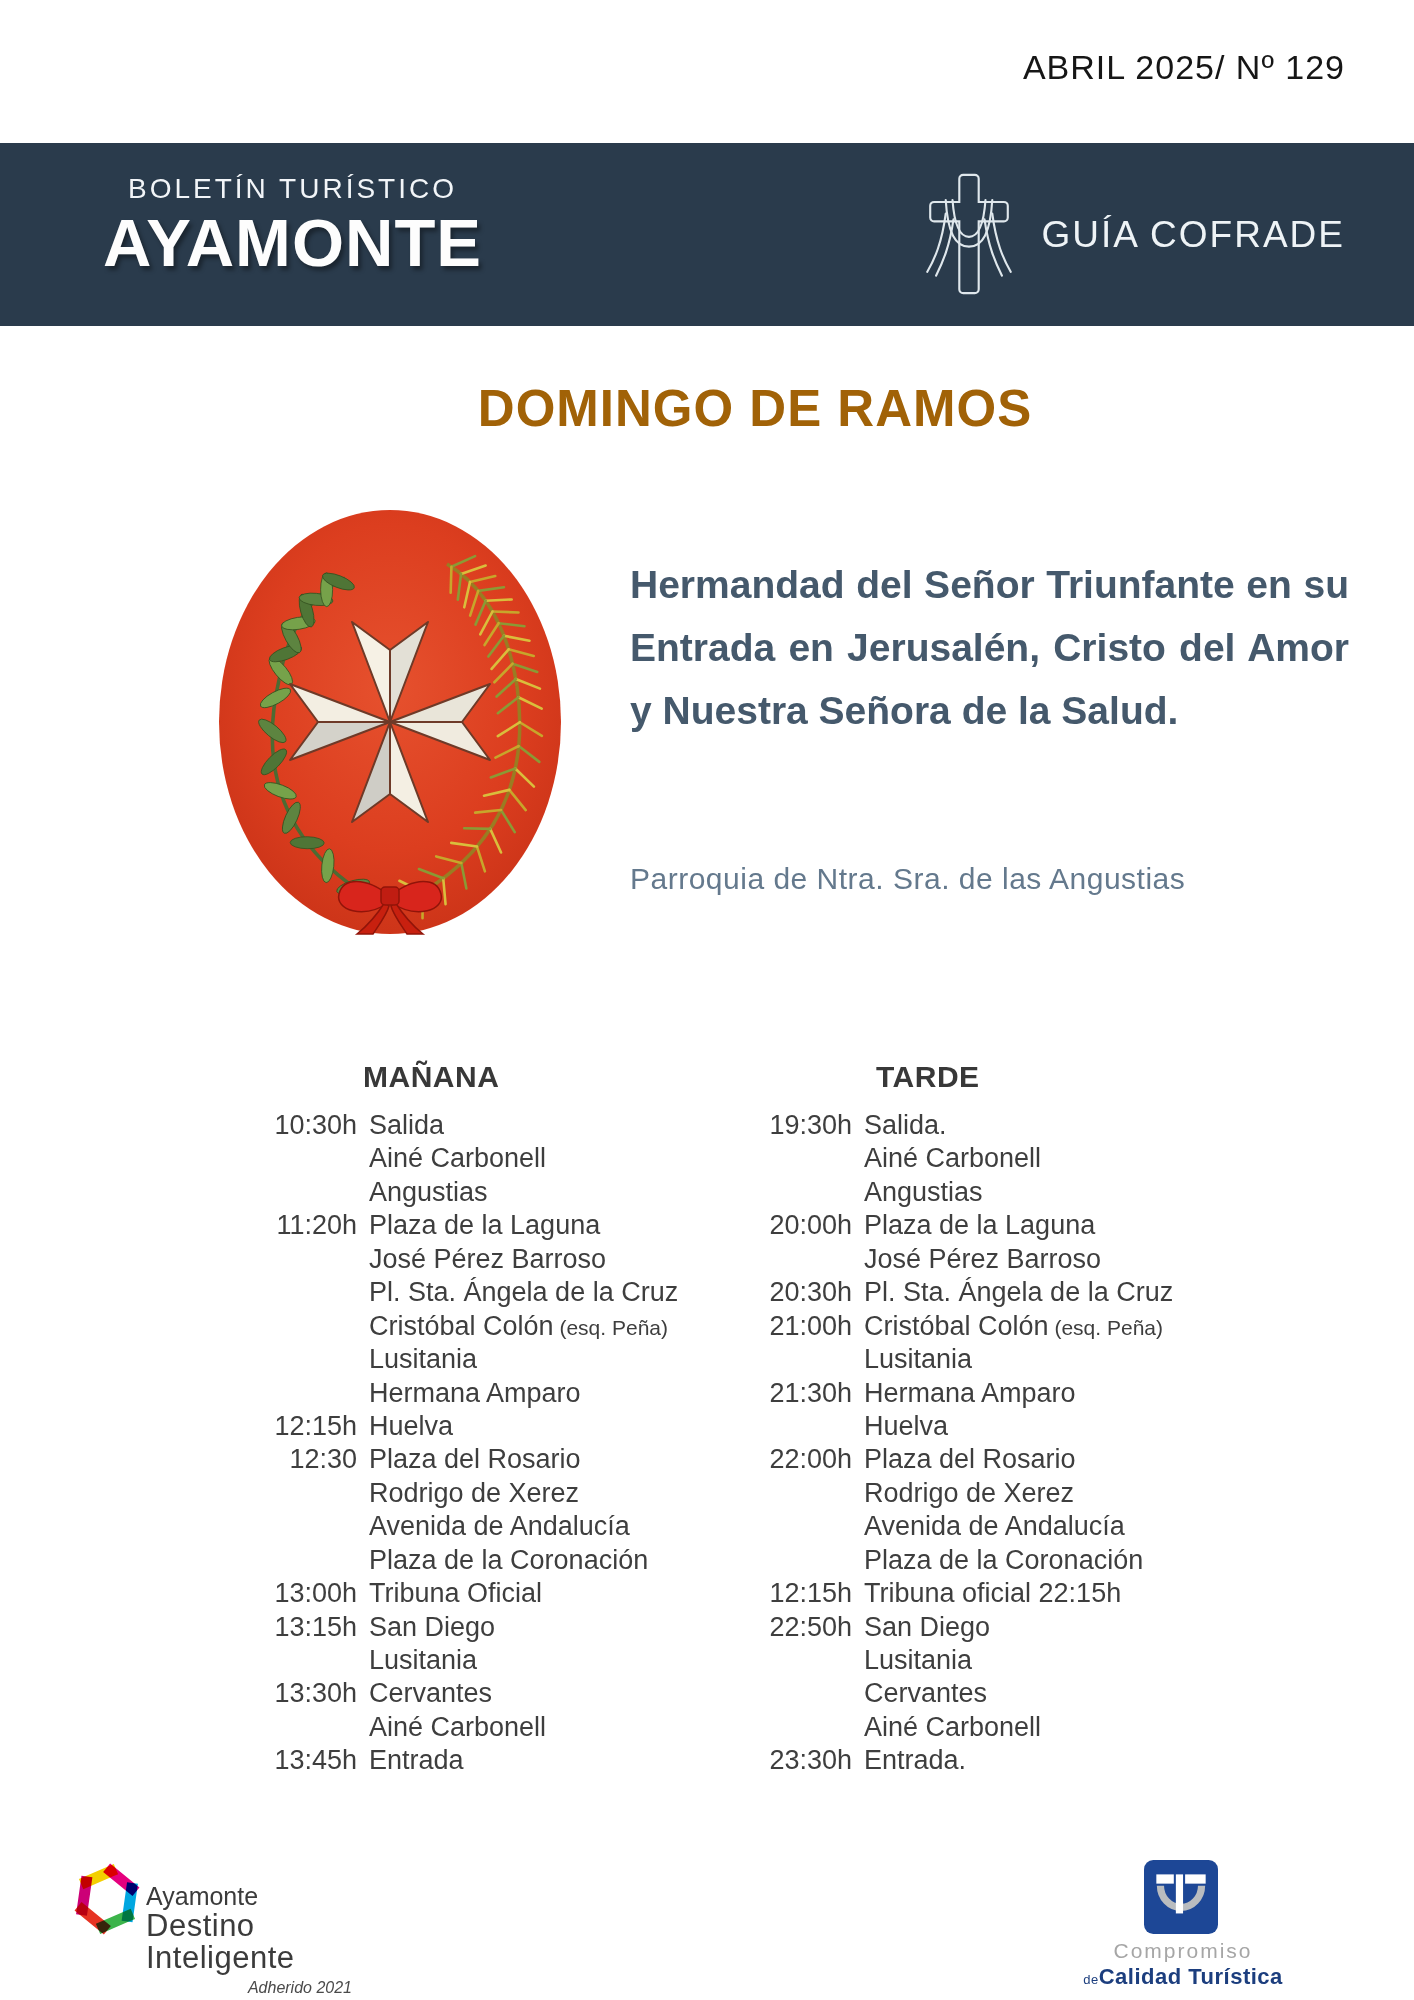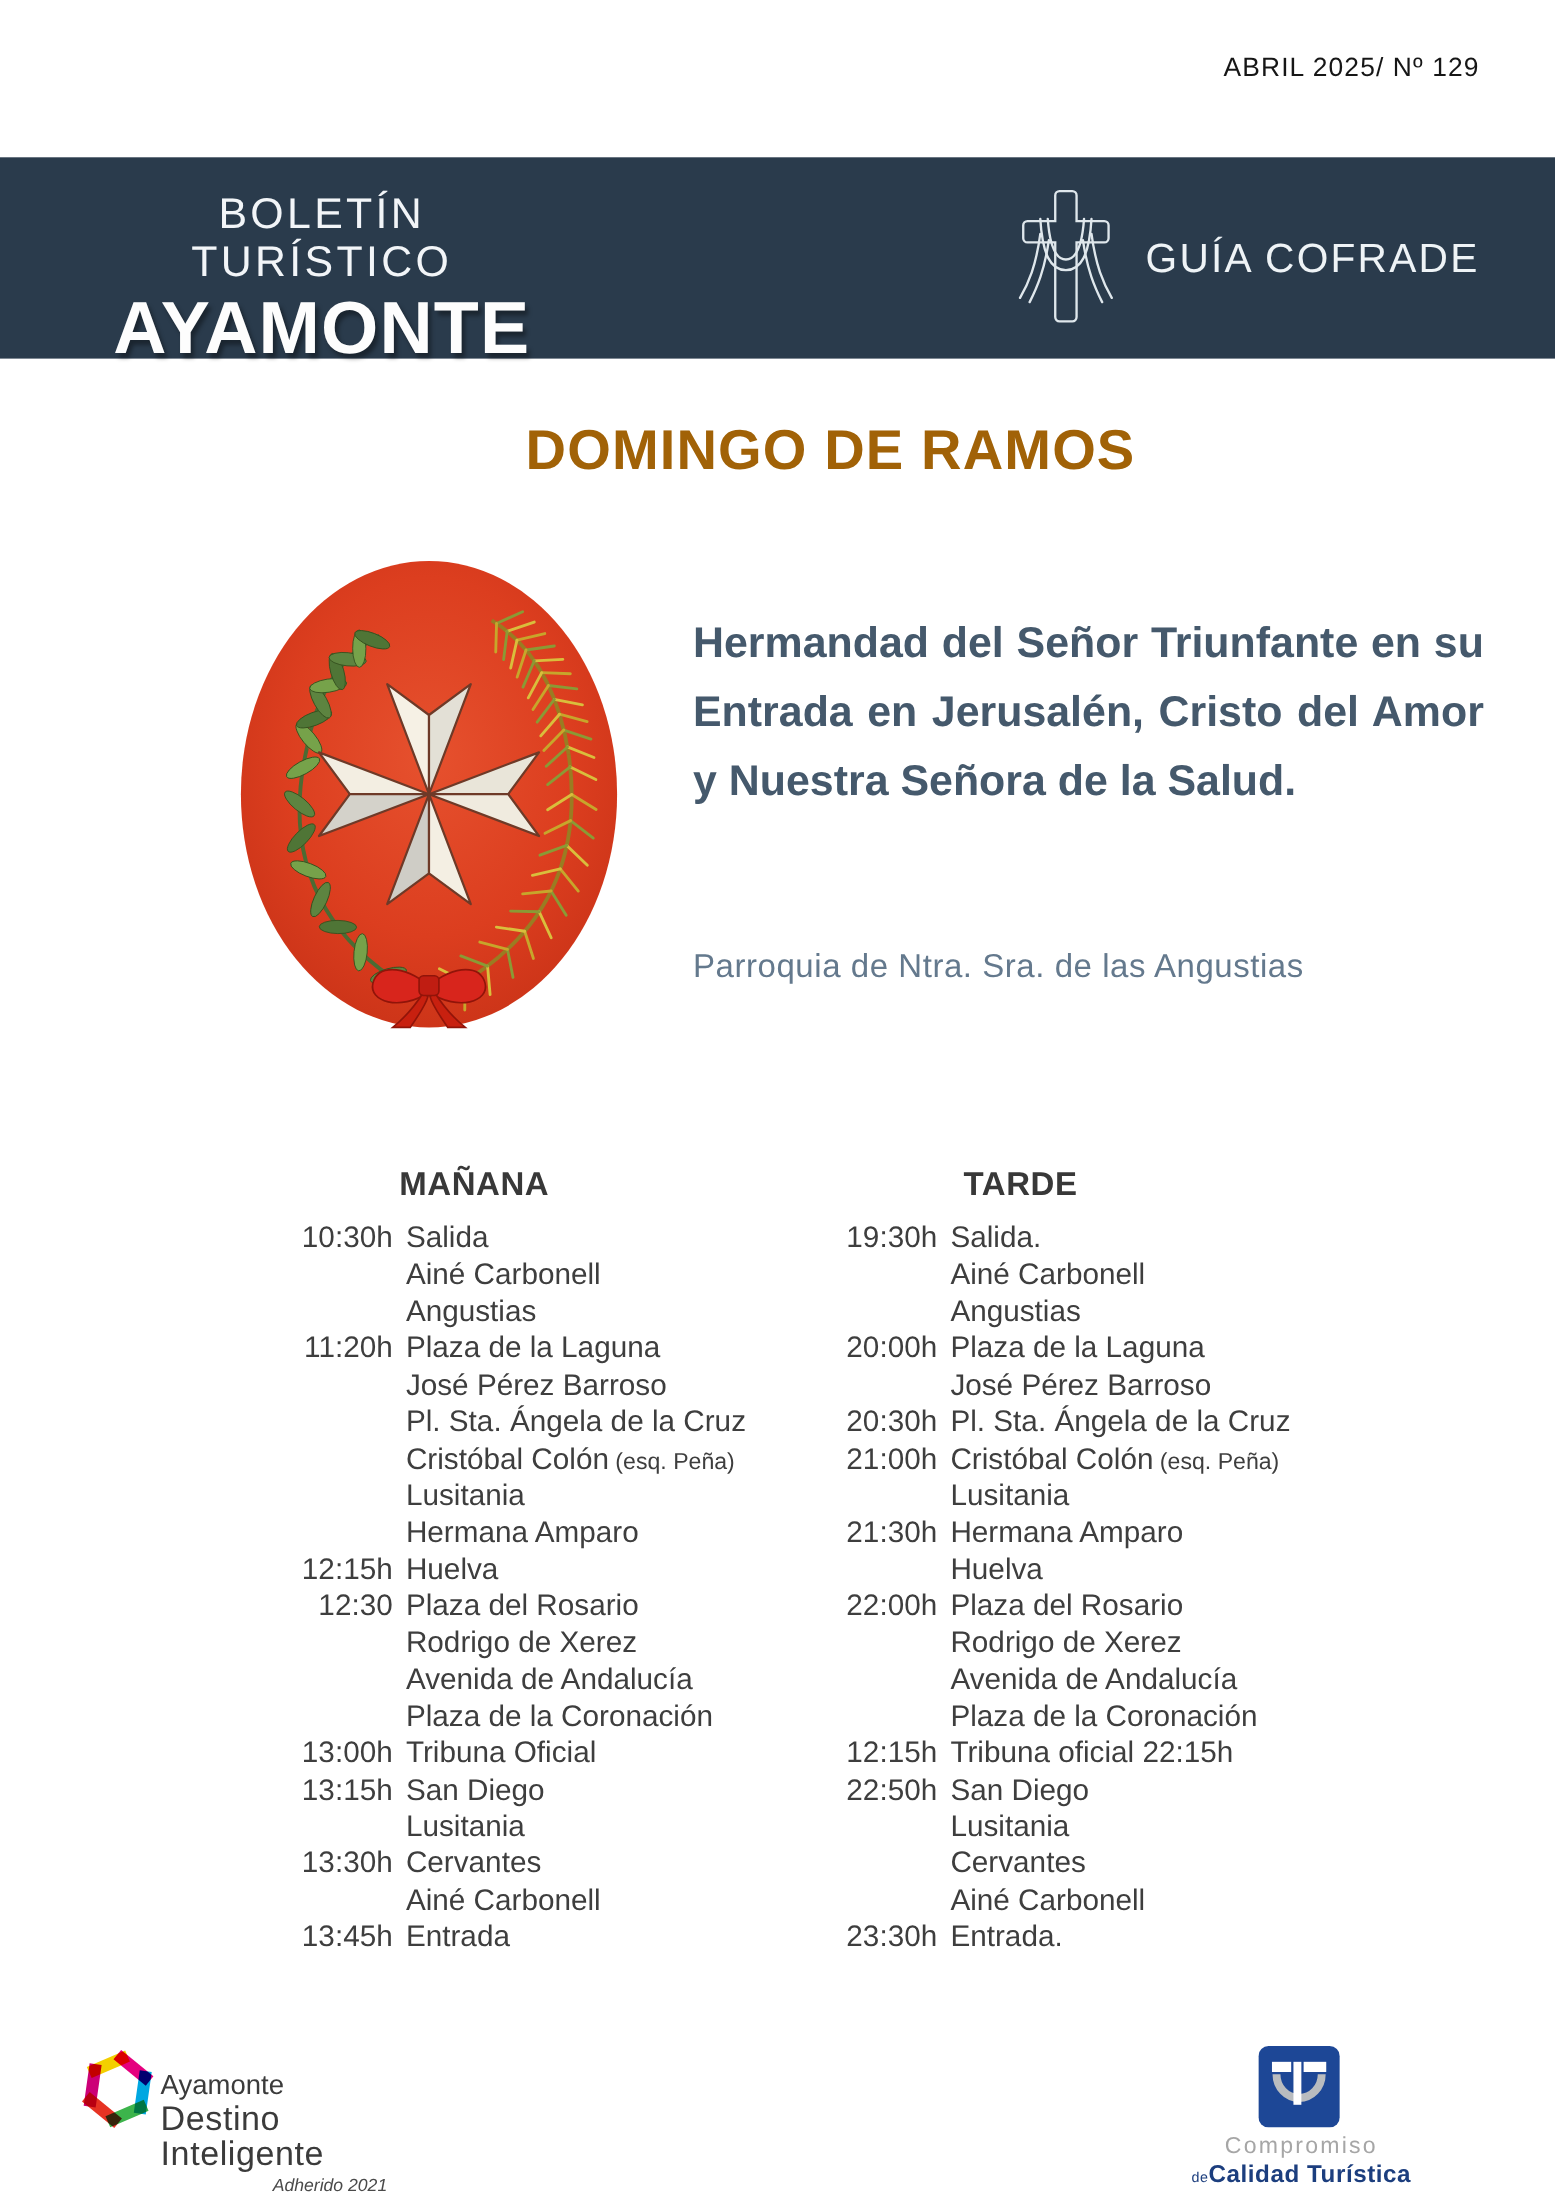--- a/index.html
+++ b/index.html
@@ -1,23 +1,23 @@
 <!DOCTYPE html>
 <html><head>
 <meta charset="utf-8">
 <style>
   html,body{margin:0;padding:0;}
   .page{position:relative;width:1414px;height:2000px;background:#ffffff;overflow:hidden;
         font-family:"Liberation Sans", sans-serif;}
   
-  .issue{position:absolute;top:48px;right:69px;font-size:24px;letter-spacing:1px;color:#161616;}
+  .issue{position:absolute;top:48px;right:69px;font-size:34px;letter-spacing:1px;color:#161616;}
   
   .band{position:absolute;left:0;top:143px;width:100%;height:183px;background:#2a3b4c;}
   .band-left{position:absolute;left:100px;top:30px;width:385px;text-align:center;color:#fff;}
-  .kicker{font-size:39px;letter-spacing:3px;font-weight:400;color:#f2f5f8;}
+  .kicker{font-size:28px;letter-spacing:3px;font-weight:400;color:#f2f5f8;}
   .brand{font-size:67px;font-weight:800;letter-spacing:1px;line-height:1.05;margin-top:3px;
          color:#fdfdfd;text-shadow:3px 4px 4px rgba(0,0,0,.38);}
   .band-right{position:absolute;right:69px;top:0;bottom:0;display:flex;align-items:center;gap:26px;}
   .guia-label{font-size:37px;letter-spacing:2px;color:#eef3f6;}
   
   .main-title{position:absolute;left:0;top:379px;width:100%;text-align:center;
               font-size:51px;font-weight:700;letter-spacing:1px;color:#a16207;padding-left:48px;}
   
   .emblem{position:absolute;left:217px;top:508px;width:346px;height:428px;}
   

